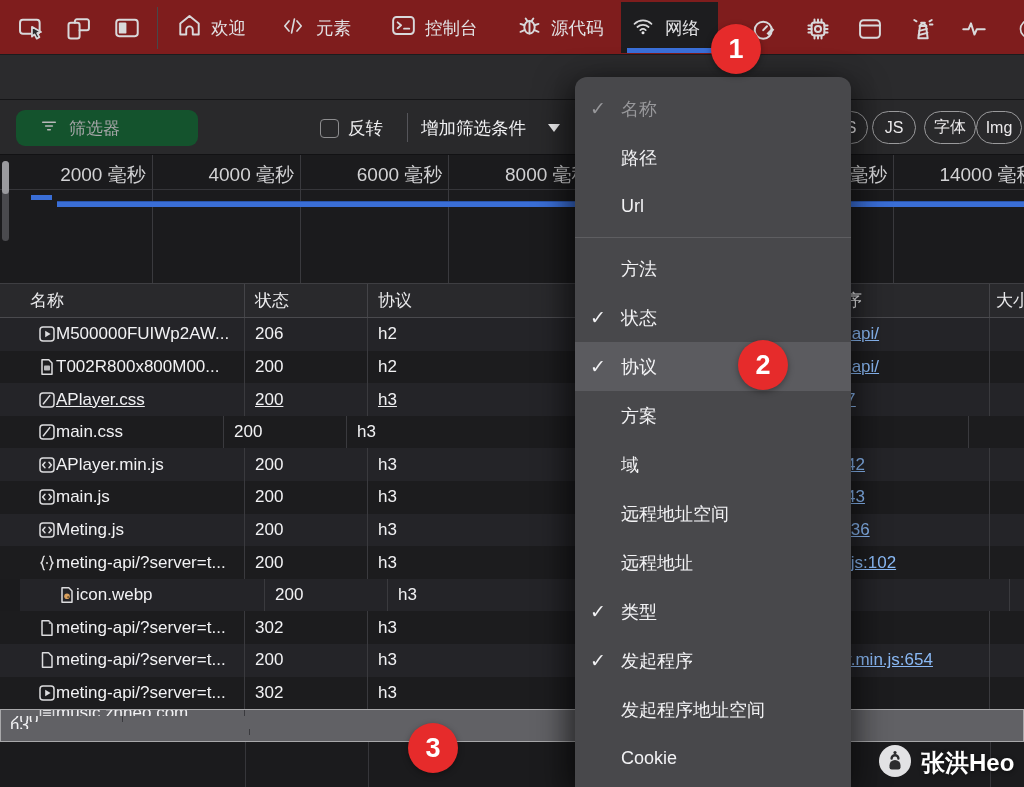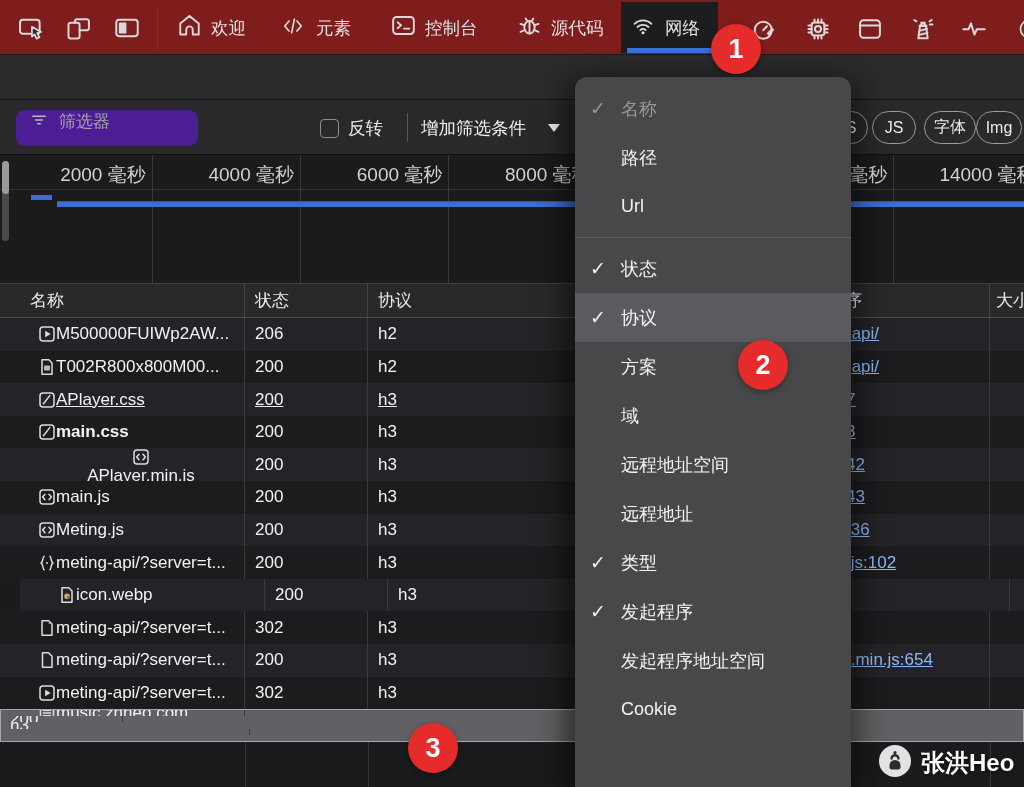--- a/index.html
+++ b/index.html
@@ -27,21 +27,21 @@
   .rec-ring{width:27px;height:27px;border:2.5px solid #c66e60;border-radius:50%;display:flex;align-items:center;justify-content:center;}
   .rec-core{width:13px;height:13px;background:#e08472;border-radius:4px;}
   .cb{position:absolute;width:21px;height:21px;border-radius:5px;background:var(--check-blue);display:flex;align-items:center;justify-content:center;color:#1f2b3d;font-size:15px;font-weight:bold;}
   .cb-label{position:absolute;top:55px;height:45px;display:flex;align-items:center;font-size:17.5px;color:#f0f0f2;white-space:nowrap;}
   .throttle{position:absolute;left:442px;top:61px;width:130px;height:36px;background:#1e1e20;border-radius:4px;display:flex;align-items:center;padding:0 12px;}
   .throttle .tv{font-size:17.5px;color:#f2f2f4;flex:1;}
   .caret-down{width:0;height:0;border-left:7px solid transparent;border-right:7px solid transparent;border-top:9px solid #f0f0f2;}
 
   
   .filterbar{position:absolute;left:0;top:100px;width:1024px;height:55px;background:#29292b;border-bottom:1px solid #121214;}
-  .searchpill{position:absolute;left:16px;top:10px;width:182px;height:36px;background:#4c1d95;border-radius:9px;display:flex;gap:10px;padding:0 13px;}
+  .searchpill{position:absolute;left:16px;top:10px;width:182px;height:36px;background:#14532d;border-radius:9px;display:flex;align-items:center;gap:10px;padding:0 23px;}
   .searchpill .ph{font-size:17px;color:#a6a6a8;}
   .invert-box{position:absolute;left:320px;top:19px;width:19px;height:19px;border:1.5px solid #8d8d8f;border-radius:4px;}
   .fb-label{position:absolute;top:0;height:55px;display:flex;align-items:center;font-size:17.5px;color:#f0f0f2;white-space:nowrap;}
   .fb-div{position:absolute;left:407px;top:13px;width:1px;height:29px;background:#55555a;}
   .fb-caret{position:absolute;left:548px;top:24px;width:0;height:0;border-left:6px solid transparent;border-right:6px solid transparent;border-top:8px solid #f0f0f2;}
   .pill{position:absolute;top:11px;height:33px;border:1.5px solid #9a9a9c;border-radius:17px;display:flex;align-items:center;justify-content:center;font-size:16px;color:#eceaec;}
 
   
   .timeline{position:absolute;left:0;top:155px;width:1024px;height:128px;background:#1b1b1d;}
   .tl-hline{position:absolute;left:0;top:34px;width:1024px;height:1px;background:#36363a;}
@@ -328,38 +328,38 @@
           <span>APlayer.css</span>
         </div>
         <div class="c" style="width: 123px; padding-left: 10px;">200</div>
         <div class="c" style="width: 372px; padding-left: 10px; border-right: none;">h3</div>
         <div class="c" style="width: 250px; padding-left: 106px;">
           <span class="link">7</span>
         </div>
         <div class="c" style="width: 34px; border-right: none;"></div>
       </div>
       <div class="nrow" style="height: 32.62px;">
-        <div class="c nm" style="width: 245px; font-weight: bold;">
+        <div class="c nm" style="width: 224px;">
           <span class="ricon">
             <svg width="18" height="18" viewBox="0 0 18 18">
               <rect x="2" y="2" width="14" height="14" rx="3" stroke="#dcdcde" stroke-width="1.5" fill="none" stroke-linecap="round" stroke-linejoin="round"></rect>
               <path d="M11.8 4.6 5.4 12.8" stroke="#dcdcde" stroke-width="1.5" fill="none" stroke-linecap="round" stroke-linejoin="round"></path>
             </svg>
           </span>
           <span>main.css</span>
         </div>
         <div class="c" style="width: 123px; padding-left: 10px;">200</div>
         <div class="c" style="width: 372px; padding-left: 10px; border-right: none;">h3</div>
         <div class="c" style="width: 250px; padding-left: 106px;">
           <span class="link">3</span>
         </div>
         <div class="c" style="width: 34px; border-right: none;"></div>
       </div>
       <div class="nrow" style="height: 32.62px;">
-        <div class="c nm" style="width: 245px; flex-direction: column;">
+        <div class="c nm" style="width: 245px;">
           <span class="ricon">
             <svg width="18" height="18" viewBox="0 0 18 18">
               <rect x="2" y="2" width="14" height="14" rx="3" stroke="#dcdcde" stroke-width="1.5" fill="none" stroke-linecap="round" stroke-linejoin="round"></rect>
               <path d="M7 6.2 4.6 9 7 11.8M11 6.2 13.4 9 11 11.8" stroke="#dcdcde" stroke-width="1.5" fill="none" stroke-linecap="round" stroke-linejoin="round"></path>
             </svg>
           </span>
           <span>APlayer.min.js</span>
         </div>
         <div class="c" style="width: 123px; padding-left: 10px;">200</div>
         <div class="c" style="width: 372px; padding-left: 10px; border-right: none;">h3</div>
@@ -511,20 +511,24 @@
         </div>
         <div class="mi">
           <span class="chk"></span>
           <span class="ml">路径</span>
         </div>
         <div class="mi">
           <span class="chk"></span>
           <span class="ml">Url</span>
         </div>
         <div class="menu-sep"></div>
+        <div class="mi">
+          <span class="chk"></span>
+          <span class="ml">方法</span>
+        </div>
         <div class="mi">
           <span class="chk">✓</span>
           <span class="ml">状态</span>
         </div>
         <div class="mi highlighted">
           <span class="chk">✓</span>
           <span class="ml">协议</span>
         </div>
         <div class="mi">
           <span class="chk"></span>

